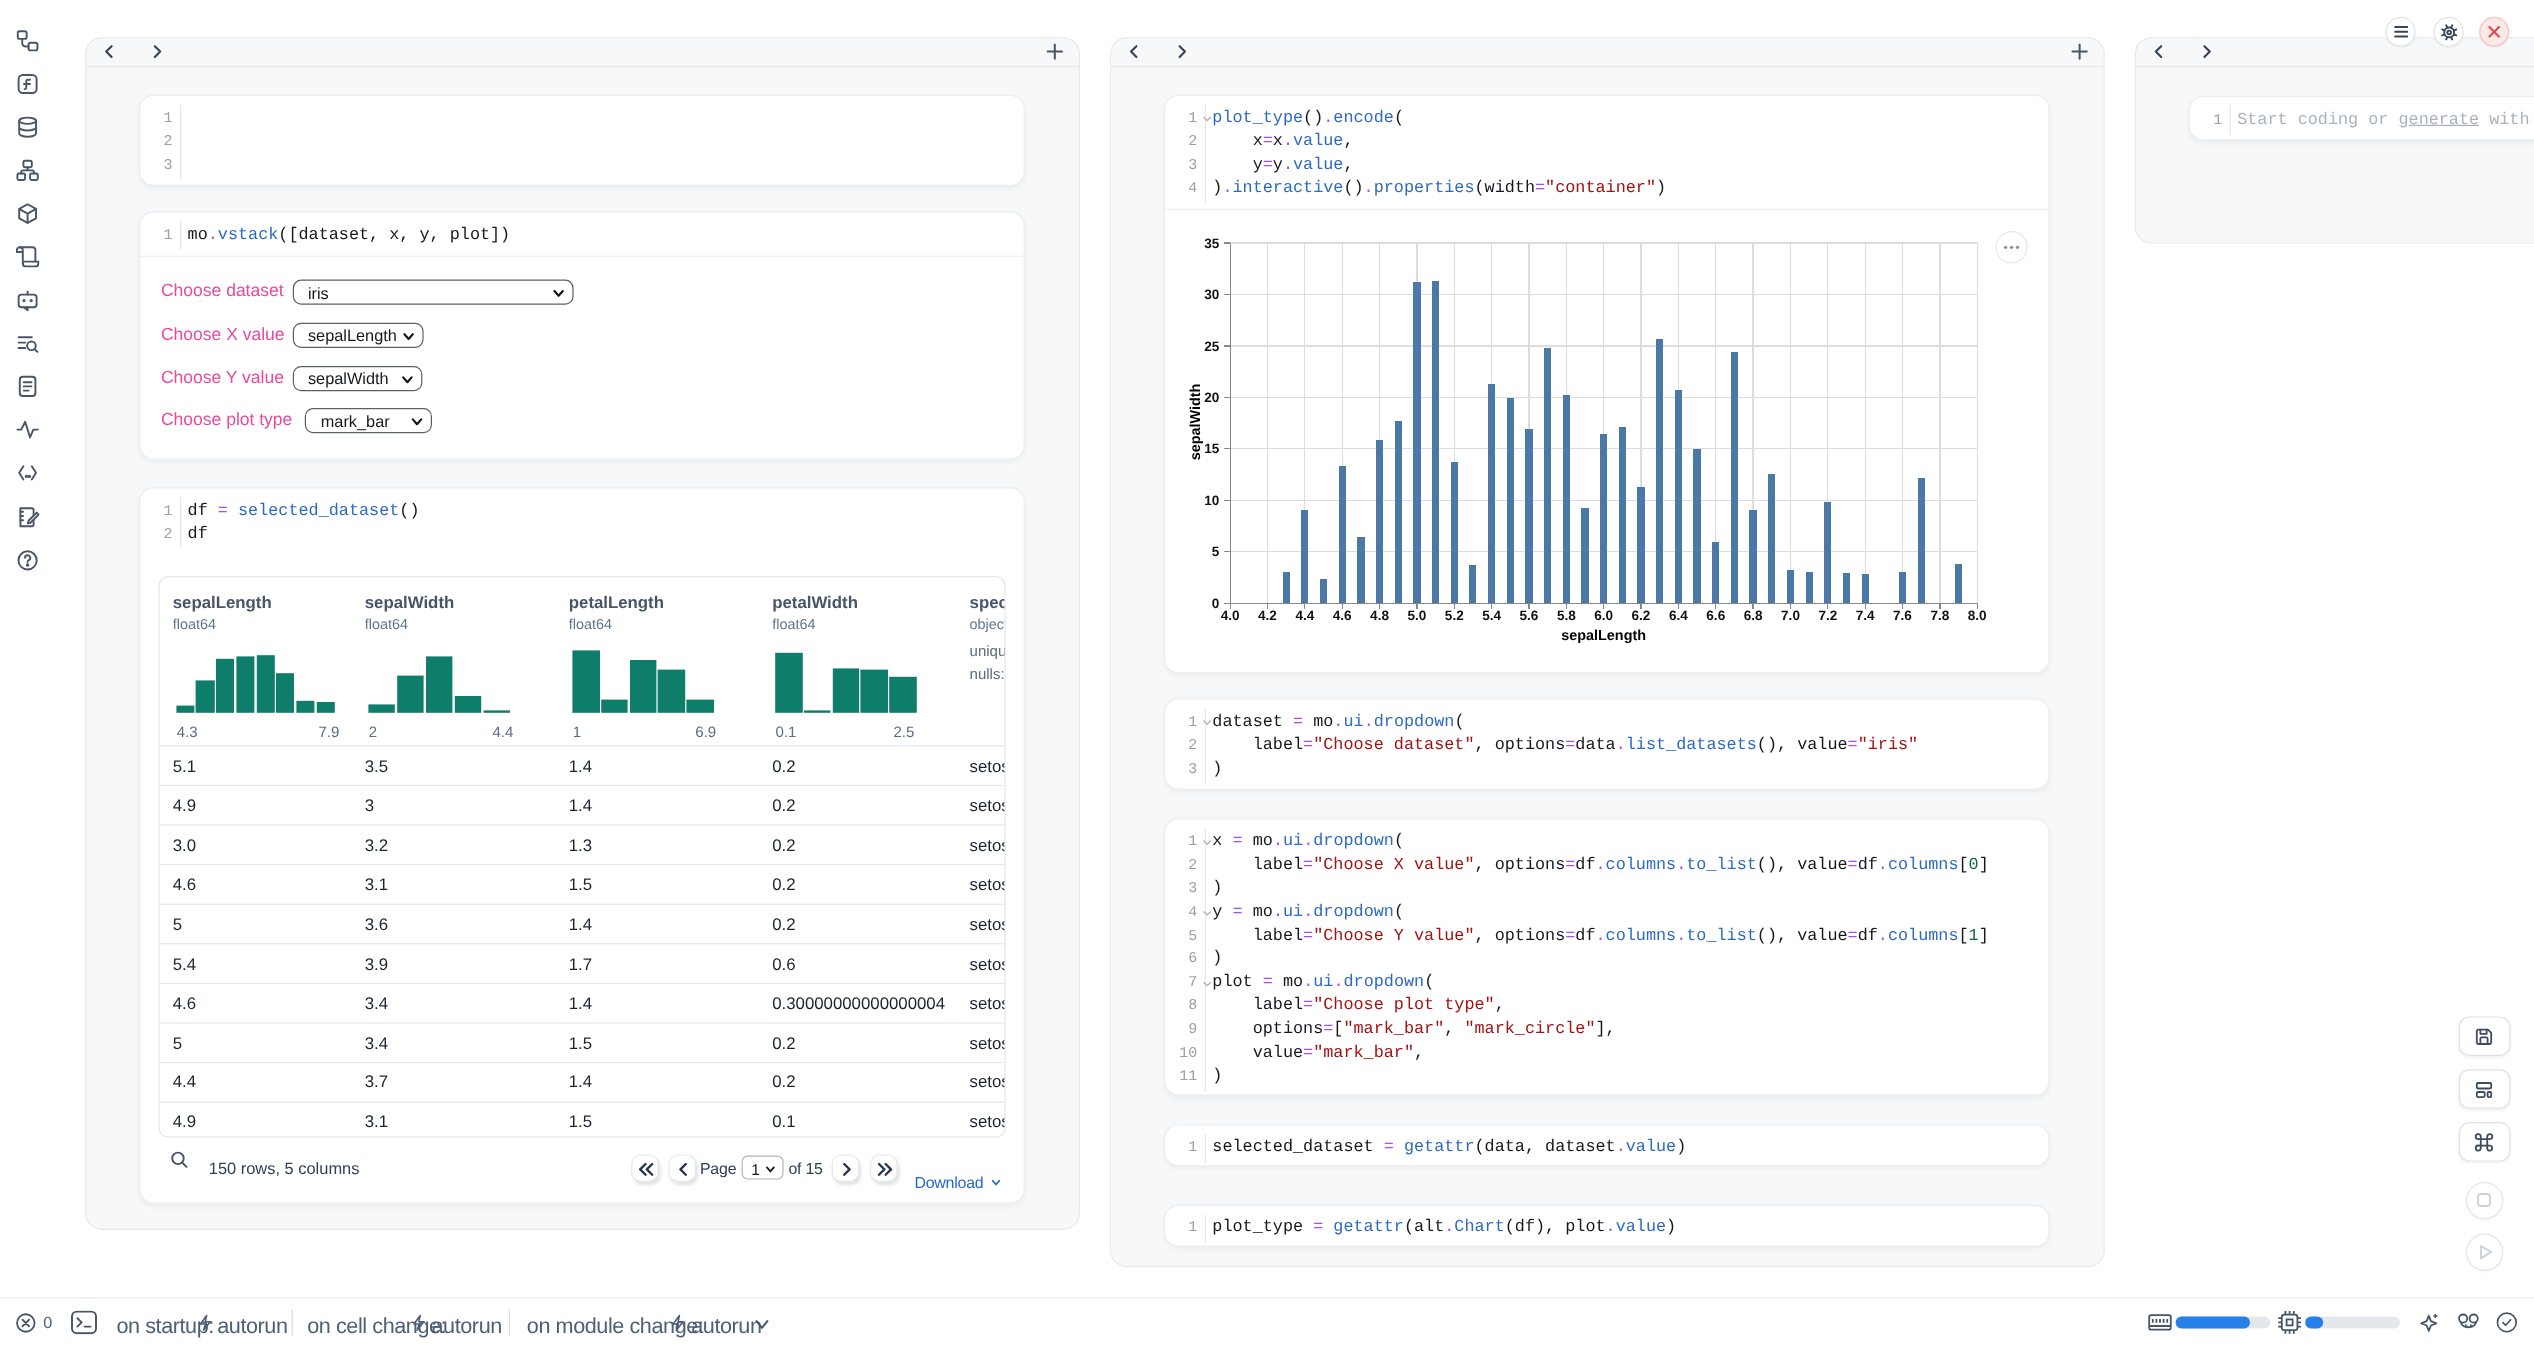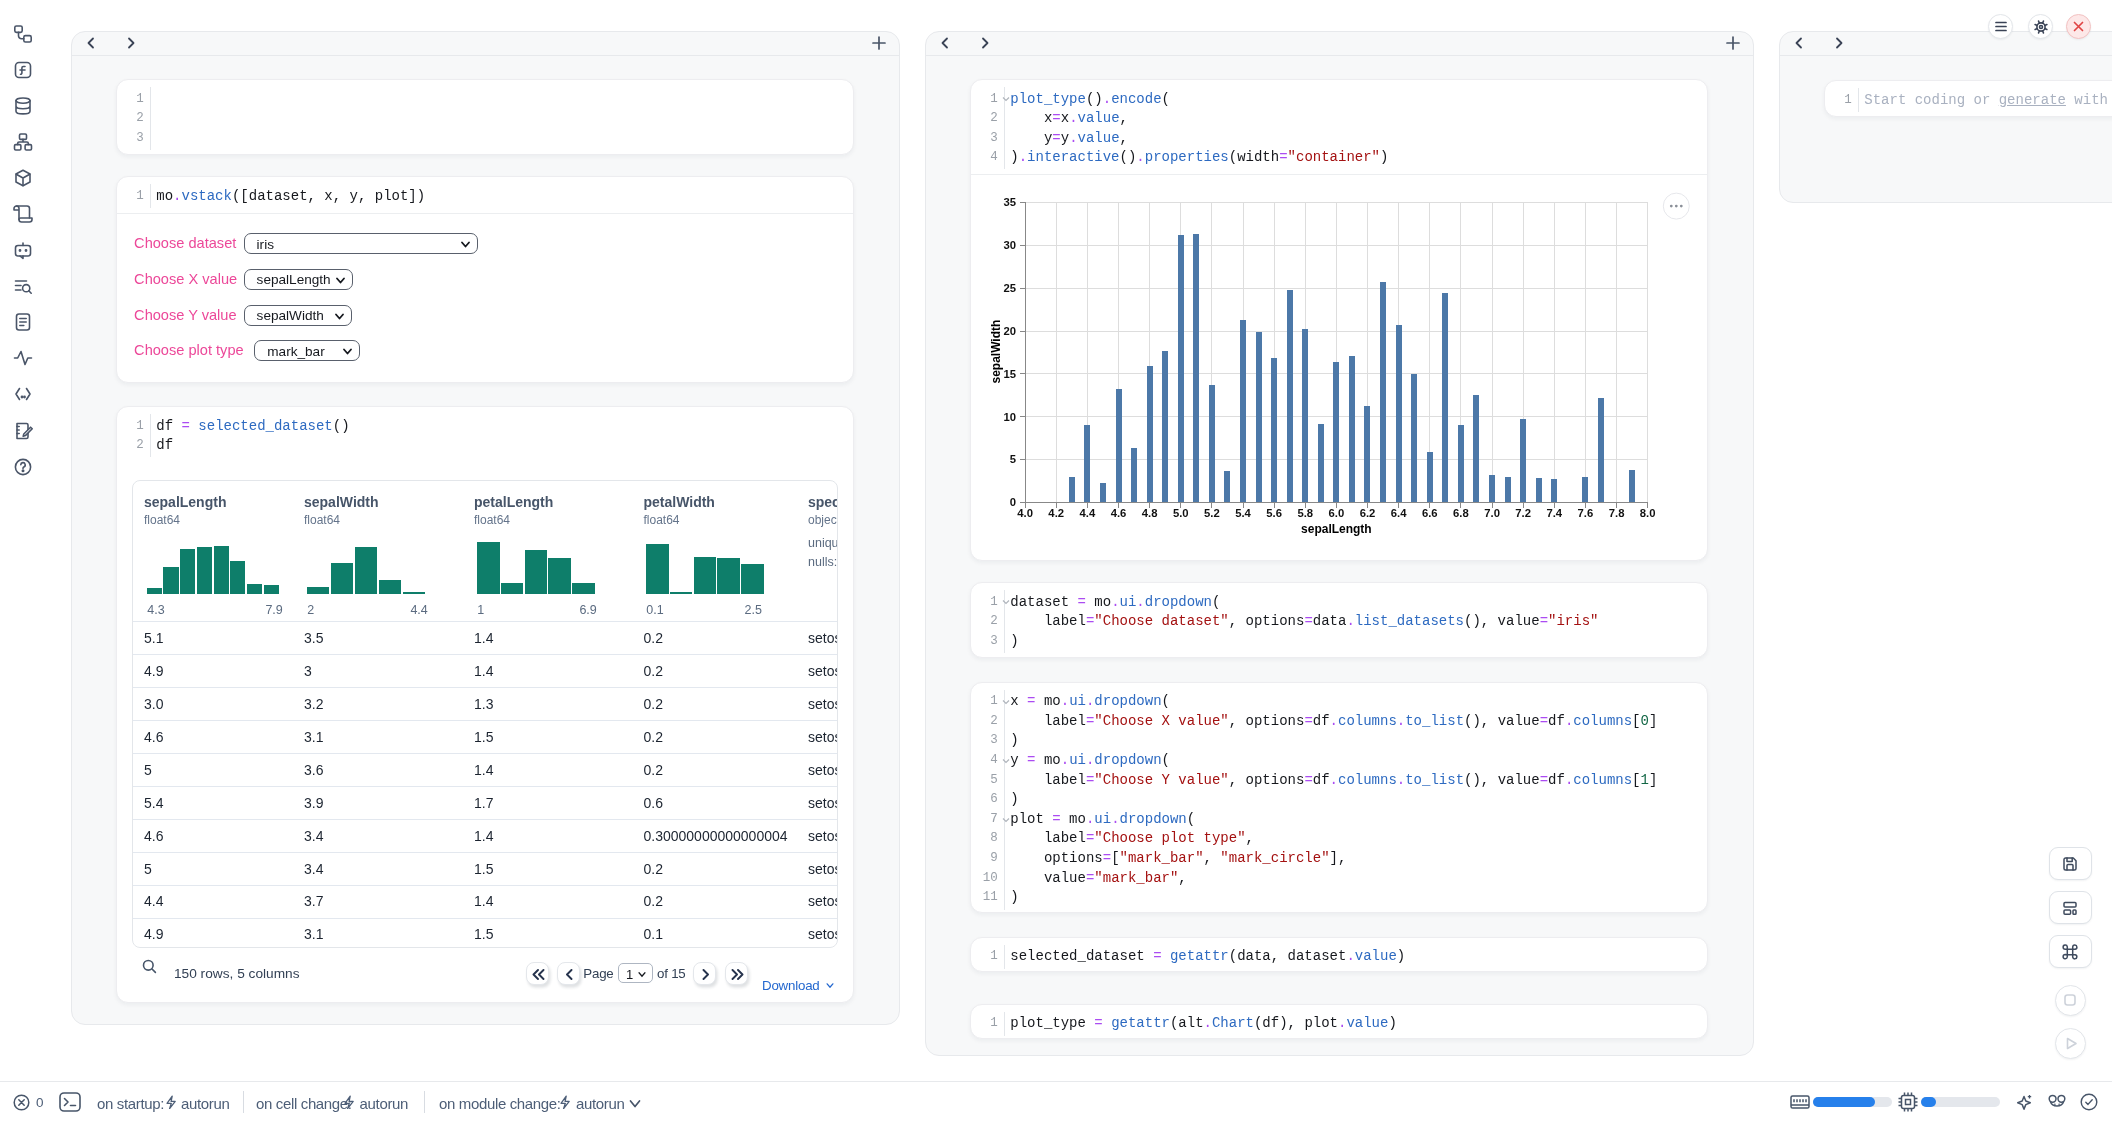--- a/index.html
+++ b/index.html
@@ -26,21 +26,21 @@
 .rng{position:absolute;font-size:12.5px;color:#5b6b80;white-space:nowrap}
 .cellv{position:absolute;font-size:14px;color:#1c2430;white-space:nowrap}
 .rline{position:absolute;left:0;right:0;height:1px;background:#e3e8ef}
 .pbtn{position:absolute;width:23px;height:23.5px;background:#fff;border:1px solid #e4e7eb;
   border-radius:8px;box-shadow:1.5px 2.5px 3px rgba(30,40,60,.14)}
 .ftext{position:absolute;font-size:13.3px;letter-spacing:-0.2px;color:#334155;white-space:nowrap}
 .sq{position:absolute;left:2049px;width:43px;height:33px;background:#fff;border:1px solid #dfe3e8;
   border-radius:9px;box-shadow:0 1px 2px rgba(20,30,50,.06)}
 .circbtn{position:absolute;background:#fff;border:1px solid #e3e6ea;border-radius:50%;
   box-shadow:0 1px 2px rgba(20,30,50,.06)}
-.bbt{position:absolute;top:1094.5px;font-size:15px;letter-spacing:-0.35px;color:#4d5e77;white-space:nowrap}
+.bbt{position:absolute;top:1094.5px;font-size:18px;letter-spacing:-0.35px;color:#4d5e77;white-space:nowrap}
 .vsep{position:absolute;top:1091px;width:1px;height:22px;background:#d8dce2}
 </style></head><body>
 
 <svg class="abs" style="left:13px;top:24px" width="20" height="20" viewBox="0 0 20 20">
     <g stroke="#4a5568" stroke-width="1.6" fill="none" stroke-linecap="round" stroke-linejoin="round">
       <rect x="1.8" y="2" width="7.4" height="6.4" rx="1.6"></rect>
       <rect x="10.8" y="11.6" width="7.4" height="6.4" rx="1.6"></rect>
       <path d="M5.5 8.4v3.4a3 3 0 0 0 3 3h2.3"></path>
     </g>
   </svg>

